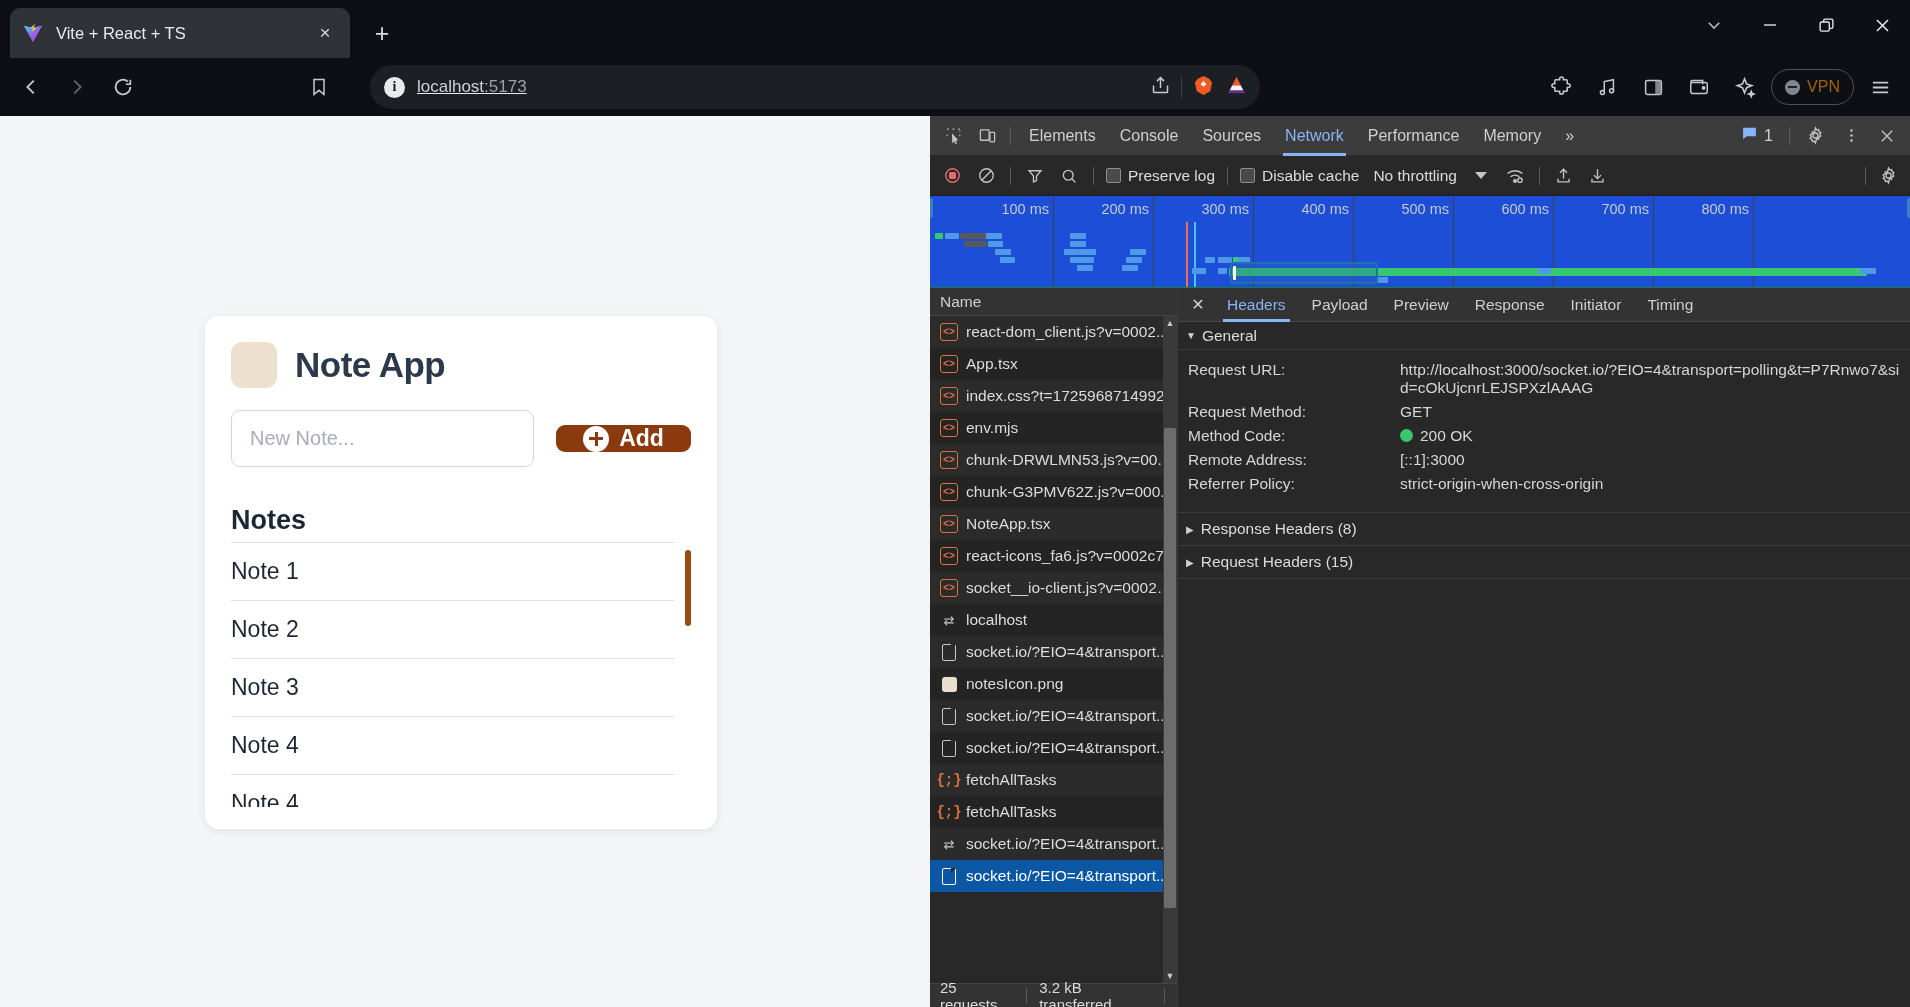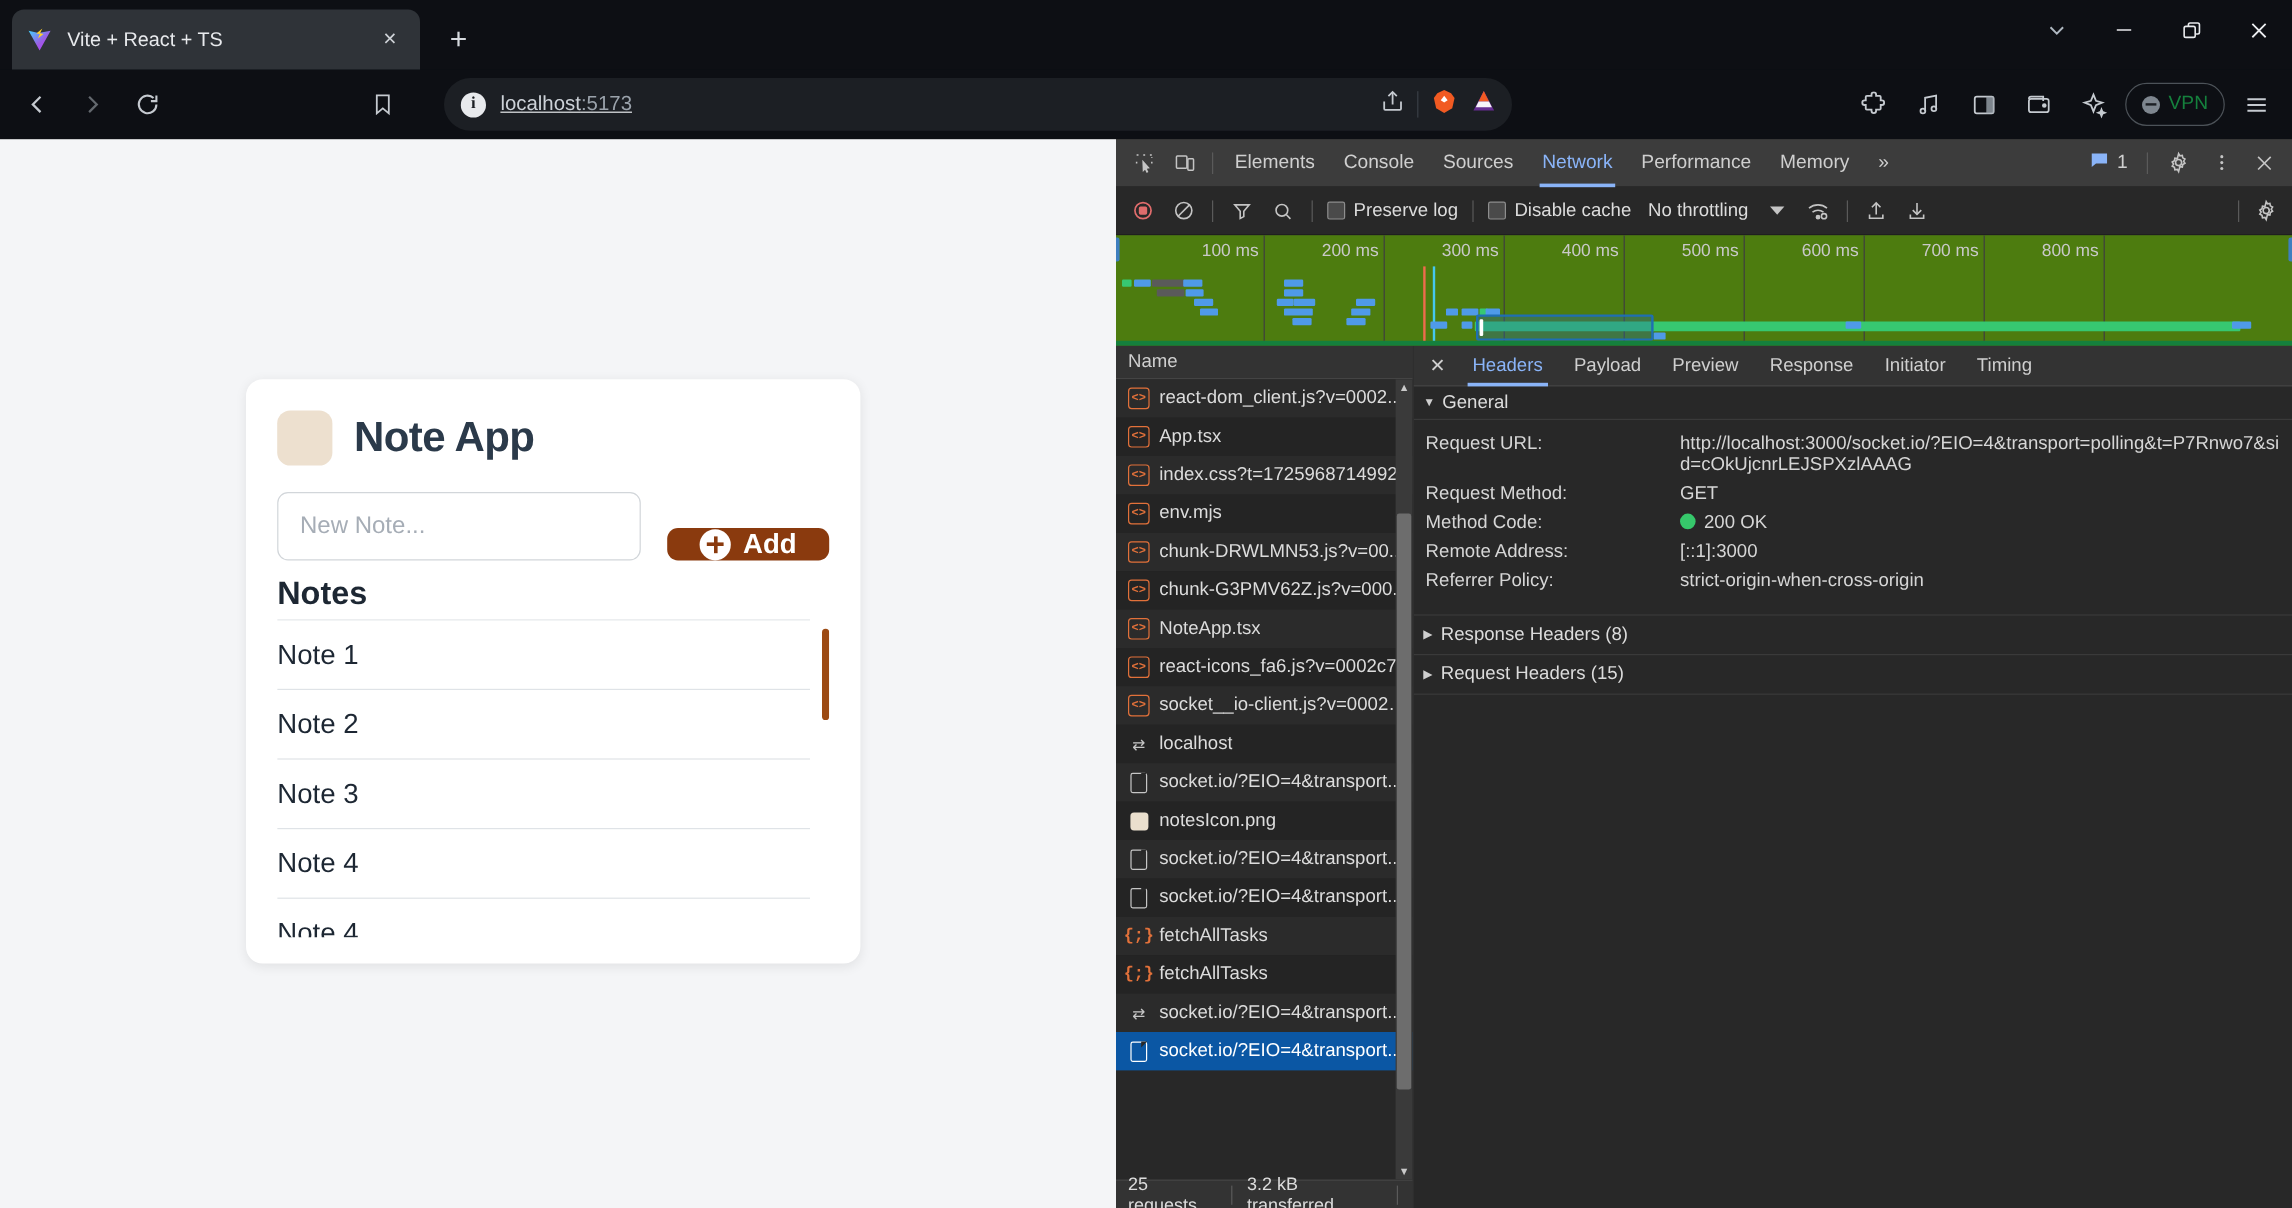--- a/index.html
+++ b/index.html
@@ -34,38 +34,38 @@
   .info-badge { width: 21px; height: 21px; border-radius: 50%; background: #e8eaed; color: #1c1f24; font-size: 14px; font-weight: bold; display: flex; align-items: center; justify-content: center; font-family: "Liberation Serif", serif; }
   .url-text { flex: 1; color: #e8eaed; font-size: 17px; text-decoration: underline; }
   .url-text .host { color: #cdd2d8; }
   .url-text .port { color: #9aa2ab; }
   .urlbar-icons { display: flex; align-items: center; gap: 10px; }
   .sep-v { width: 1px; height: 22px; background: #3a3f46; }
   .toolbar-right { display: flex; align-items: center; gap: 6px; margin-left: auto; }
   .tbtn { width: 40px; height: 40px; display: flex; align-items: center; justify-content: center; color: #c5cad0; }
   .vpn-pill {
     height: 36px; border: 1px solid #4c5258; border-radius: 18px; display: flex; align-items: center;
-    gap: 7px; padding: 0 13px; color: #15803d; font-size: 16px;
+    gap: 7px; padding: 0 13px; color: #a16207; font-size: 16px;
   }
   .vpn-dot { width: 15px; height: 15px; border-radius: 50%; background: #7e868f; position: relative; }
   .vpn-dot:after { content:''; position:absolute; left:3px; top:6.5px; width:9px; height:2px; background:#1c1f24; }
 
   
   .viewport { position: absolute; left: 0; top: 116px; width: 930px; height: 891px; background: #f4f5f7; }
   .note-card {
     position: absolute; left: 205px; top: 200px; width: 512px;
     background: #ffffff; border-radius: 14px; padding: 26px 26px 22px 26px;
     box-shadow: 0 2px 10px rgba(0,0,0,0.08);
   }
   .note-head { display: flex; align-items: center; gap: 18px; margin-bottom: 22px; }
   .notes-icon { width: 46px; height: 46px; border-radius: 11px; overflow: hidden; background: #ede0cf; flex: 0 0 46px; position: relative; }
   .notes-icon .top { height: 16px; background: #c08a63; }
   .notes-icon .ln { height: 1.5px; background: #d9c5a8; margin: 5.5px 4px 0 4px; }
   .note-title { font-size: 35px; font-weight: bold; color: #2b3a4a; letter-spacing: -0.5px; }
-  .note-row { display: flex; gap: 22px; align-items: flex-end; margin-bottom: 12px; }
+  .note-row { display: flex; gap: 22px; align-items: center; margin-bottom: 38px; }
   .note-input {
     flex: 1; height: 57px; border: 1px solid #d2d6da; border-radius: 9px;
     font-size: 20px; padding: 0 18px; color: #3b4450; background: #fff;
     font-family: "Liberation Sans", sans-serif;
   }
   .note-input::placeholder { color: #a6adb6; }
   .add-btn {
     width: 138px; background: #8a3a0e; border: none; border-radius: 9px; color: #fff;
     font-size: 23px; font-weight: bold; display: flex; align-items: center; justify-content: center; gap: 10px;
     font-family: "Liberation Sans", sans-serif;
@@ -94,21 +94,21 @@
   .dt-right { margin-left: auto; display: flex; align-items: center; padding-right: 6px; gap: 2px; }
   .msg-badge { display: flex; align-items: center; gap: 6px; color: #cfcfcf; font-size: 16px; padding: 0 8px; }
 
   .dt-controls { height: 40px; background: #282828; display: flex; align-items: center; gap: 2px; padding: 0 6px; border-bottom: 1px solid #1f1f1f; }
   .ctrl { width: 32px; height: 30px; display: flex; align-items: center; justify-content: center; color: #c4c4c4; }
   .chk-label { display: flex; align-items: center; gap: 7px; color: #dcdcdc; font-size: 15.5px; padding: 0 4px; white-space: nowrap; }
   .chk { width: 15px; height: 15px; border: 1px solid #8e8e8e; border-radius: 2px; background: #4a4a4a; }
   .throttle { color: #dcdcdc; font-size: 15.5px; padding-left: 8px; white-space: nowrap; }
   .caret-down { width: 0; height: 0; border-left: 6px solid transparent; border-right: 6px solid transparent; border-top: 7px solid #c4c4c4; margin: 0 10px 0 16px; }
 
-  .dt-overview { height: 92px; background: #4d7c0f; position: relative; border-bottom: 4px solid #15803d; overflow: hidden; }
+  .dt-overview { height: 92px; background: #1d4ed8; position: relative; border-bottom: 1px solid #15803d; overflow: hidden; }
   .ov-tick { position: absolute; top: 0; height: 92px; border-left: 1px solid #3f3f3f; }
   .ov-tick span { position: absolute; right: 5px; top: 5px; color: #c9c9c9; font-size: 14.5px; white-space: nowrap; }
   .ov-bar { position: absolute; height: 6px; background: #4f9ae8; border-radius: 1px; }
   .ov-bar.green { background: #37c871; }
   .ov-bar.gray { background: #5a5a5a; }
   .ov-sel { position: absolute; border: 2px solid #1f6fb2; background: rgba(40,110,170,0.35); border-radius: 2px; }
   .ov-line-red { position: absolute; width: 2px; background: #ef6c4d; }
   .ov-line-blue { position: absolute; width: 2px; background: #45c8f0; }
   .ov-edge { position: absolute; top: 2px; width: 6px; height: 20px; background: #3f7fbf; border-radius: 2px; }
 

